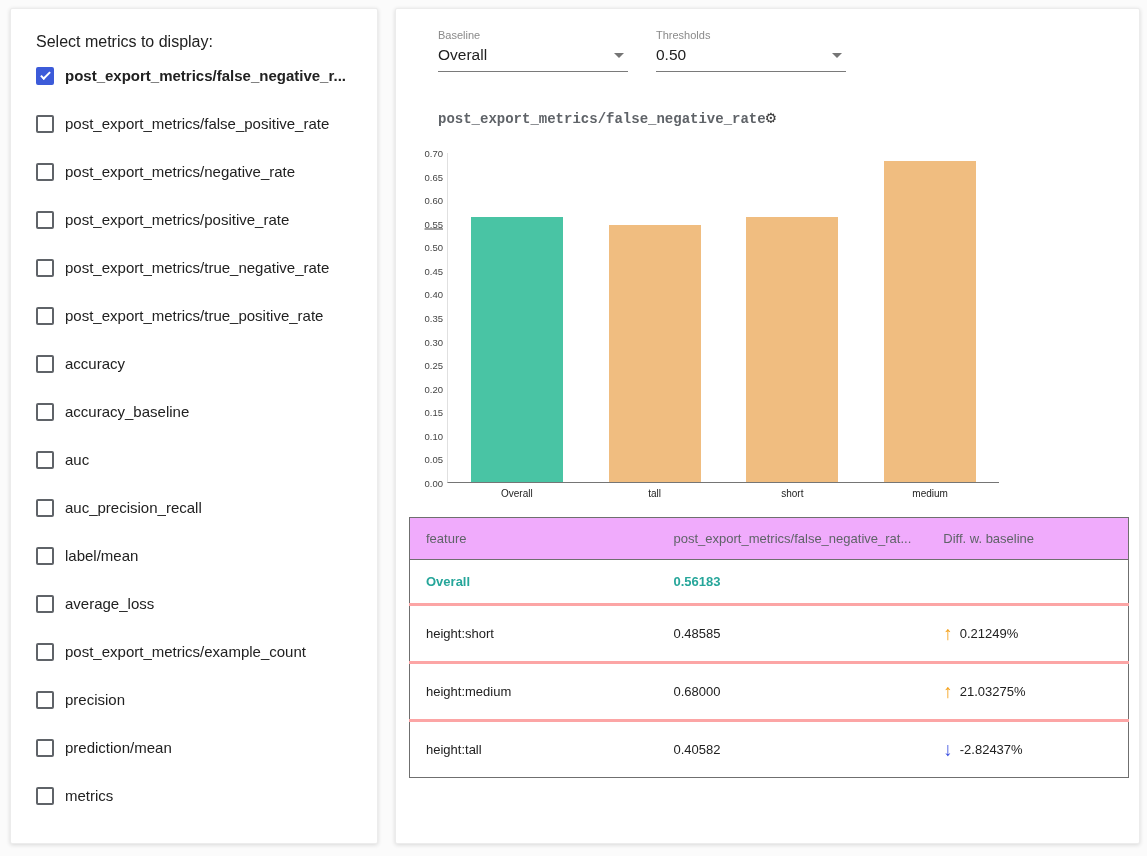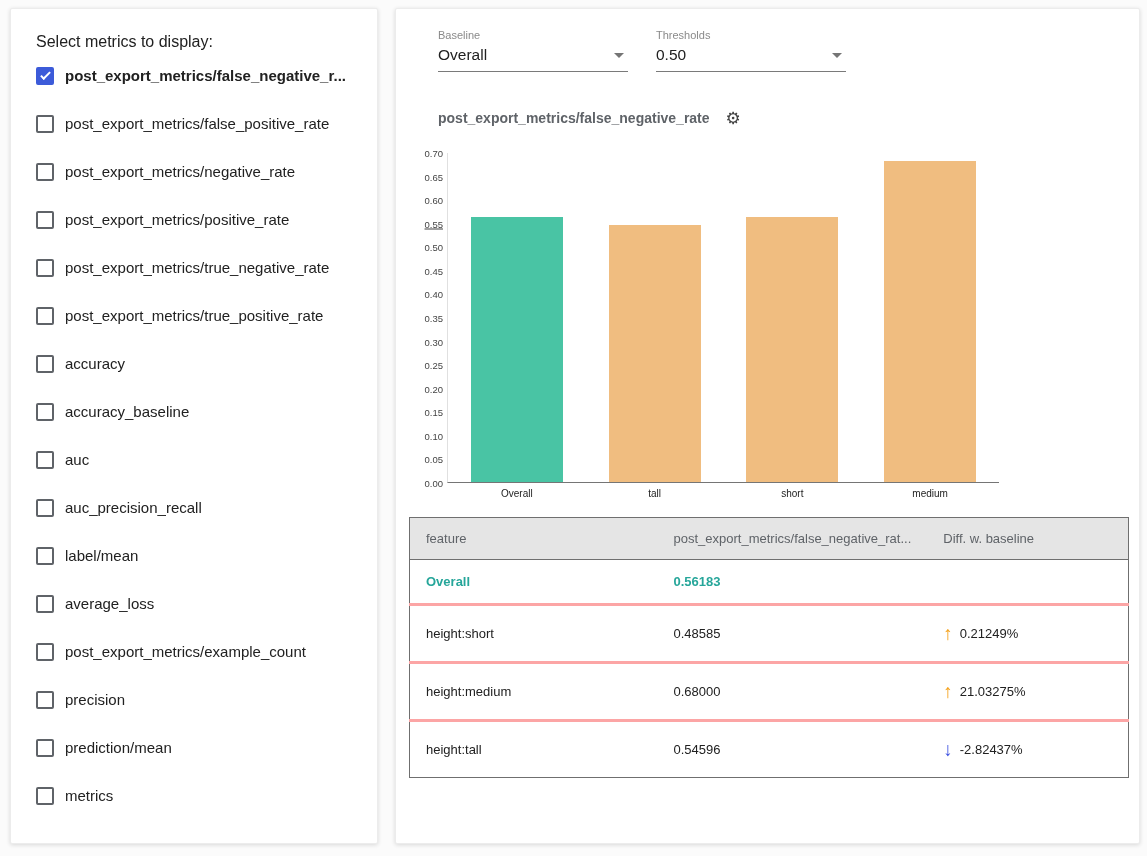--- a/index.html
+++ b/index.html
@@ -52,21 +52,21 @@
   }
   .dd-value { font-size:15.5px; color:#212121; }
   .dd-arrow {
     width:0; height:0;
     border-left:5px solid transparent; border-right:5px solid transparent;
     border-top:5px solid #757575;
     margin-right:4px;
   }
 
   
-  .chart-title-row { display:flex; align-items:flex-start; gap:16px; margin:38px 0 0 29px; }
+  .chart-title-row { display:flex; align-items:flex-end; margin:38px 0 0 29px;font-family:Liberation Mono, monospace; }
   .chart-title { font-size:14px; font-weight:bold; color:#5f6368; }
   .gear { font-size:17px; color:#424242; cursor:pointer; line-height:1; }
   .chart-area { display:flex; margin:26px 0 0 12px; }
   .y-axis { position:relative; width:26px; height:330px; flex:0 0 26px; }
   .ytick {
     position:absolute; right:4px; transform:translateY(50%);
     font-size:9.5px; color:#444; white-space:nowrap;
   }
   .plot {
     position:relative; width:552px; height:330px;
@@ -85,21 +85,21 @@
   }
 
   
   .metrics-table {
     width:720px; margin-top:34px;
     border-collapse:collapse;
     border:1px solid #6f6f6f;
     font-size:13px;
   }
   .metrics-table th {
-    background:#e5e5e5; color:#5f6368; font-weight:400;
+    background:#f0abfc; color:#5f6368; font-weight:400;
     text-align:left; padding:13px 16px;
     border-bottom:1px solid #6f6f6f;
   }
   .metrics-table th:nth-child(1){ width:248px; }
   .metrics-table th:nth-child(2){ width:236px; }
   .metrics-table td { padding:18px 16px; color:#212121; border-top:3px solid #fca5a5; }
   .metrics-table tr:first-child td { border-top:none; }
   .baseline-row td { padding:14px 16px; color:#26a69a; font-weight:bold; }
   .diff-wrap { display:flex; align-items:center; gap:7px; }
   .arrow { font-size:19px; line-height:1; }
@@ -276,21 +276,21 @@
           <td>0.68000</td>
           <td>
             <span class="diff-wrap">
               <span class="arrow up">↑</span>
               <span>21.03275%</span>
             </span>
           </td>
         </tr>
         <tr>
           <td>height:tall</td>
-          <td>0.54596</td>
+          <td>0.40582</td>
           <td>
             <span class="diff-wrap">
               <span class="arrow down">↓</span>
               <span>-2.82437%</span>
             </span>
           </td>
         </tr>
       </tbody>
   </table>
 

